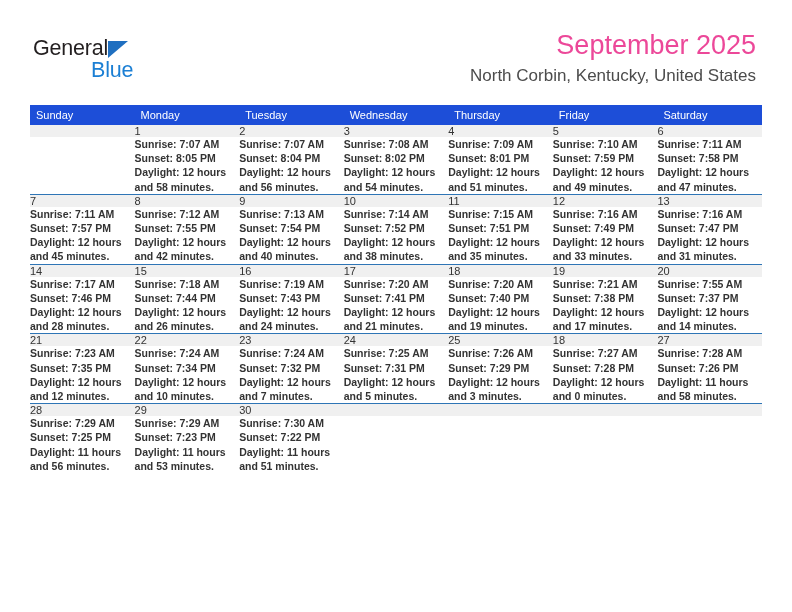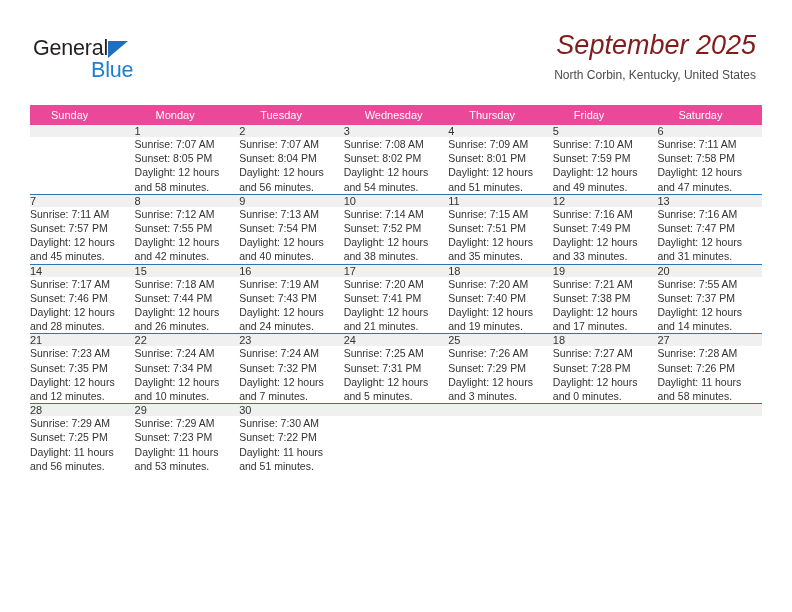--- a/index.html
+++ b/index.html
@@ -65,50 +65,49 @@
     text-align: center;
   }
   .title-block {
     position: absolute;
     right: 36px;
     top: 28px;
     text-align: right;
   }
   .month-title {
     font-size: 27px;
-    color: #7f1d1d;
+    color: #ec4899;
     font-weight: normal;
     line-height: 34px;
     white-space: nowrap;
-    font-style: italic;
   }
   .location-title {
-    font-size: 12px;
+    font-size: 17px;
     color: #4c4c4c;
     line-height: 21px;
     margin-top: 3px;
     white-space: nowrap;
   }
 
   
   .calendar {
     position: absolute;
     left: 30px;
     top: 105px;
     width: 732px;
     border-collapse: collapse;
     table-layout: fixed;
   }
   .calendar th {
-    background: #ec4899;
+    background: #1d4ed8;
     color: #ffffff;
     font-weight: normal;
     font-size: 11px;
     text-align: left;
-    padding: 4px 0 4px 21px;
+    padding: 4px 0 4px 6px;
     height: 11px;
     border: none;
   }
   .calendar td {
     vertical-align: top;
     padding: 0;
     border: none;
     width: 104.57px;
   }
   .week-row > td {
@@ -128,20 +127,21 @@
   .daynum-row > td {
     background: #f0f0f0;
   }
   .detail-cell {
     font-size: 10.5px;
     line-height: 14.2px;
     color: #333333;
     padding: 4px 8px 8px 6px;
     height: 45px;
     vertical-align: top;
+    font-weight: bold;
   }
   .detail-cell div {
     white-space: normal;
   }
 </style>
 </head>
 <body>
 
 <div class="page">
 

